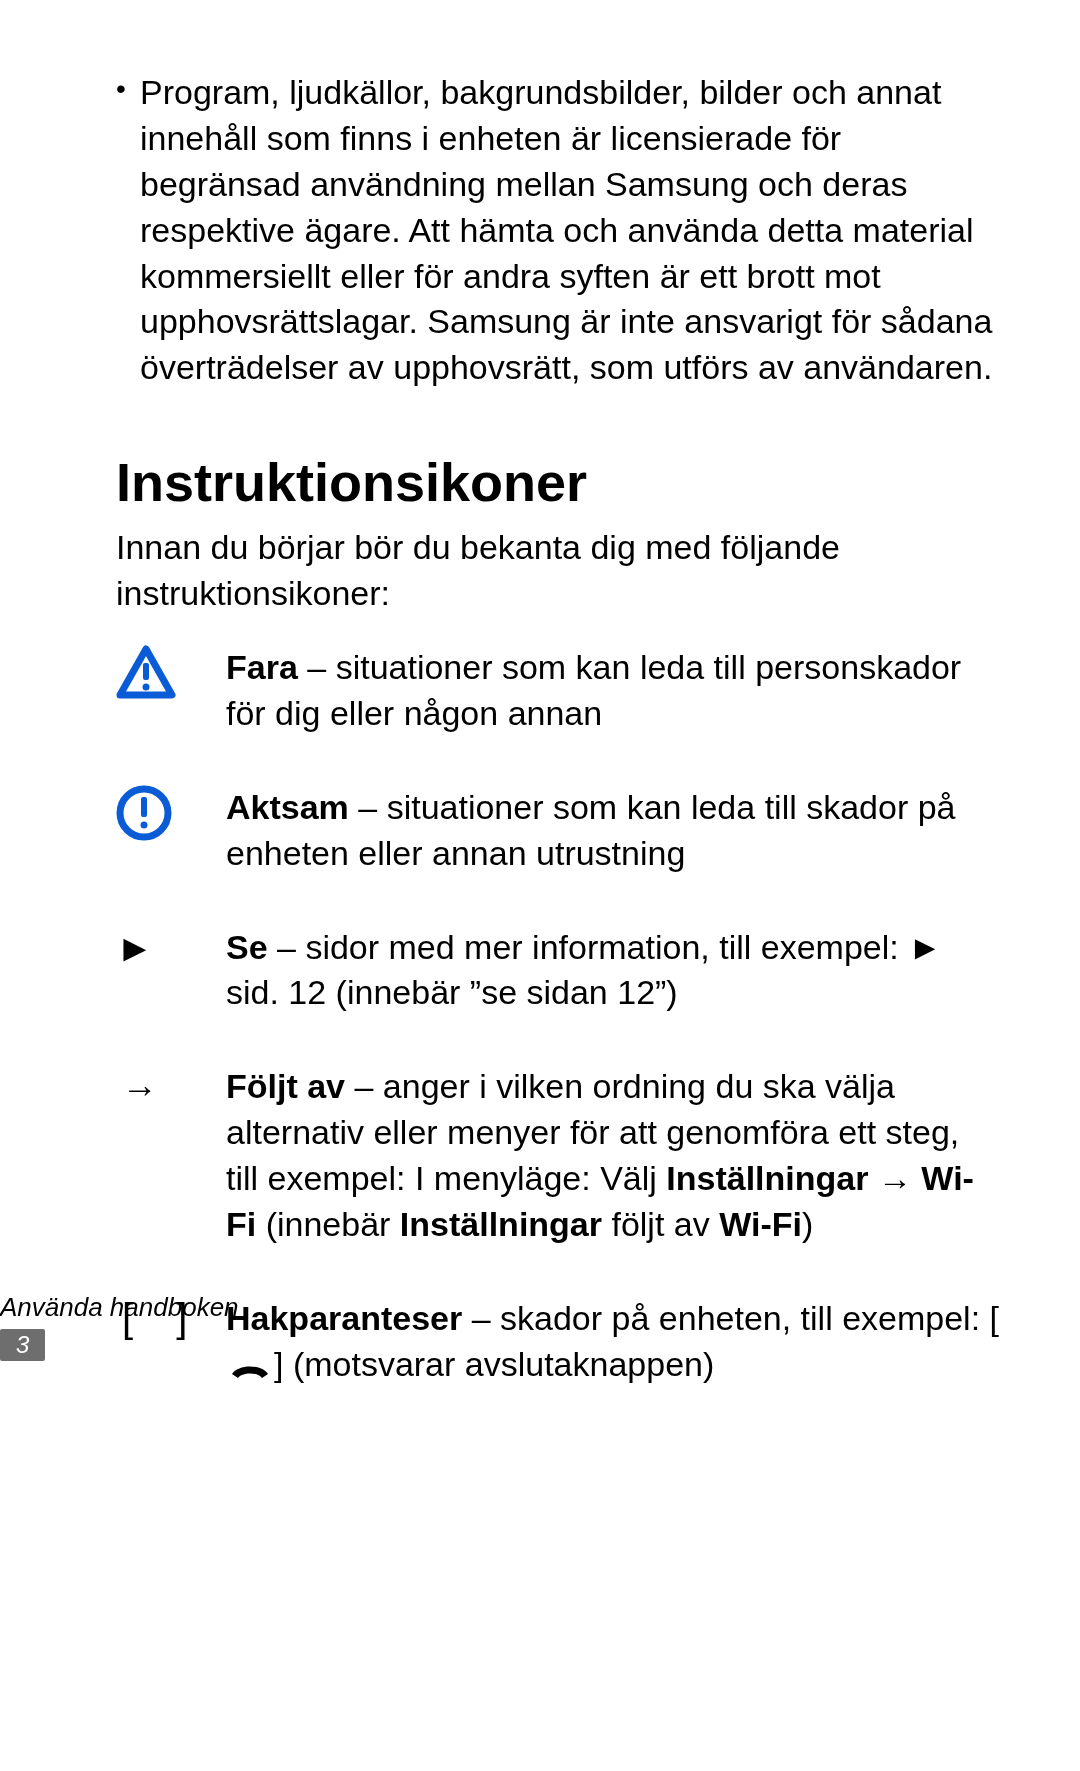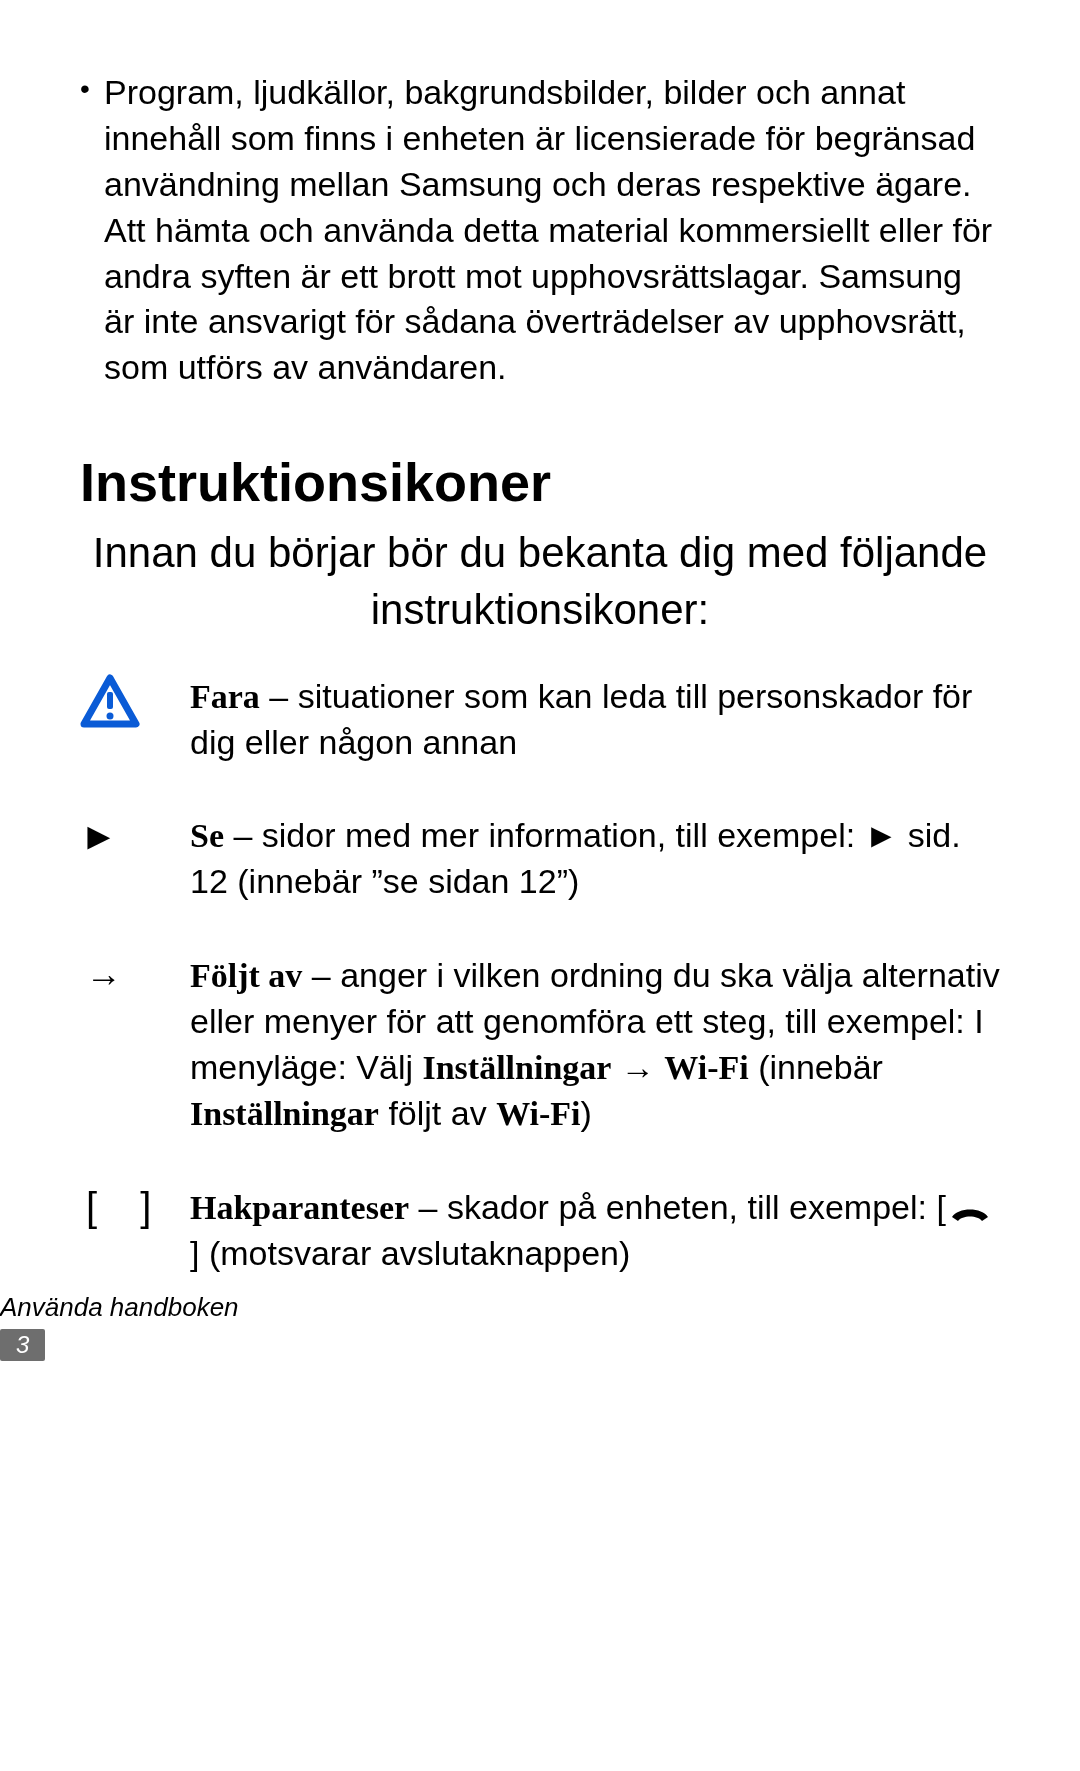--- a/index.html
+++ b/index.html
@@ -1,28 +1,28 @@
 <!DOCTYPE html>
 <html><head>
 <meta charset="utf-8">
 <style>
   * { box-sizing: border-box; margin: 0; padding: 0; }
   html, body { width: 1080px; height: 1771px; background: #fff; font-family: "Segoe UI", "Helvetica Neue", Arial, sans-serif; color: #000; }
-  .page { width: 1080px; height: 1415px; padding: 70px 80px 40px 80px; position: relative; }
+  .page { width: 1080px; height: 1415px; padding: 70px 80px 40px 116px; position: relative; }
   .content { max-width: 920px; }
   ul.bullets { list-style: none; padding-left: 24px; }
   ul.bullets li { position: relative; font-size: 34px; line-height: 1.35; margin-bottom: 10px; }
   ul.bullets li::before { content: "•"; position: absolute; left: -24px; top: 0; font-size: 28px; }
   h2.section { color: #000000; font-size: 54px; font-weight: 700; margin-top: 60px; margin-bottom: 12px; }
-  .intro { font-size: 42px; line-height: 1.35; margin-bottom: 35px; text-align: center; }
+  .intro { font-size: 34px; line-height: 1.35; margin-bottom: 28px; }
   .icon-table { width: 100%; border-collapse: collapse; }
   .icon-table td { vertical-align: top; padding-bottom: 48px; }
   .icon-table td.sym { width: 110px; text-align: left; }
   .icon-table td.desc { font-size: 34px; line-height: 1.35; }
-  .icon-table td.desc b { font-weight: 700; font-family: Liberation Serif, serif; }
+  .icon-table td.desc b { font-weight: 700; }
   .arrow-sym { font-size: 38px; display: inline-block; padding-top: 2px; }
   .brackets-sym { font-size: 40px; font-family: "Segoe UI", sans-serif; letter-spacing: 16px; display: inline-block; padding-left: 6px; }
   .footer { position: absolute; bottom: 54px; left: 0; width: 1080px; text-align: left; }
   .footer-title { font-size: 26px; font-style: italic; color: #000; margin-bottom: 6px; }
   .page-num { display: inline-block; background: #6e6e6e; color: #fff; font-size: 24px; font-style: italic; padding: 2px 16px; border-radius: 2px; }
   svg { display: block; }
   .sym-arrow-right { font-size: 36px; padding-left: 6px; }
   .end-call-svg { display: inline-block; vertical-align: -6px; margin: 0 2px; }
 </style>
 </head>
@@ -49,20 +49,34 @@
               <circle cx="30" cy="42" r="3.5" fill="#0a5bd6"></circle>
             </svg>
           </span>
         </td>
         <td class="desc">
           <b>Fara</b><span> – situationer som kan leda till personskador för dig eller någon annan</span>
         </td>
       </tr>
       <tr>
         <td class="sym">
+          <span>
+            <svg width="56" height="56" viewBox="0 0 56 56">
+              <circle cx="28" cy="28" r="24" fill="none" stroke="#0a5bd6" stroke-width="7"></circle>
+              <rect x="25" y="12" width="6" height="20" rx="2" fill="#0a5bd6"></rect>
+              <circle cx="28" cy="40" r="3.5" fill="#0a5bd6"></circle>
+            </svg>
+          </span>
+        </td>
+        <td class="desc">
+          <b>Aktsam</b><span> – situationer som kan leda till skador på enheten eller annan utrustning</span>
+        </td>
+      </tr>
+      <tr>
+        <td class="sym">
           <span class="arrow-sym">►</span>
         </td>
         <td class="desc">
           <b>Se</b><span> – sidor med mer information, till exempel: ► sid. 12 (innebär ”se sidan 12”)</span>
         </td>
       </tr>
       <tr>
         <td class="sym">
           <span class="sym-arrow-right">→</span>
         </td>

